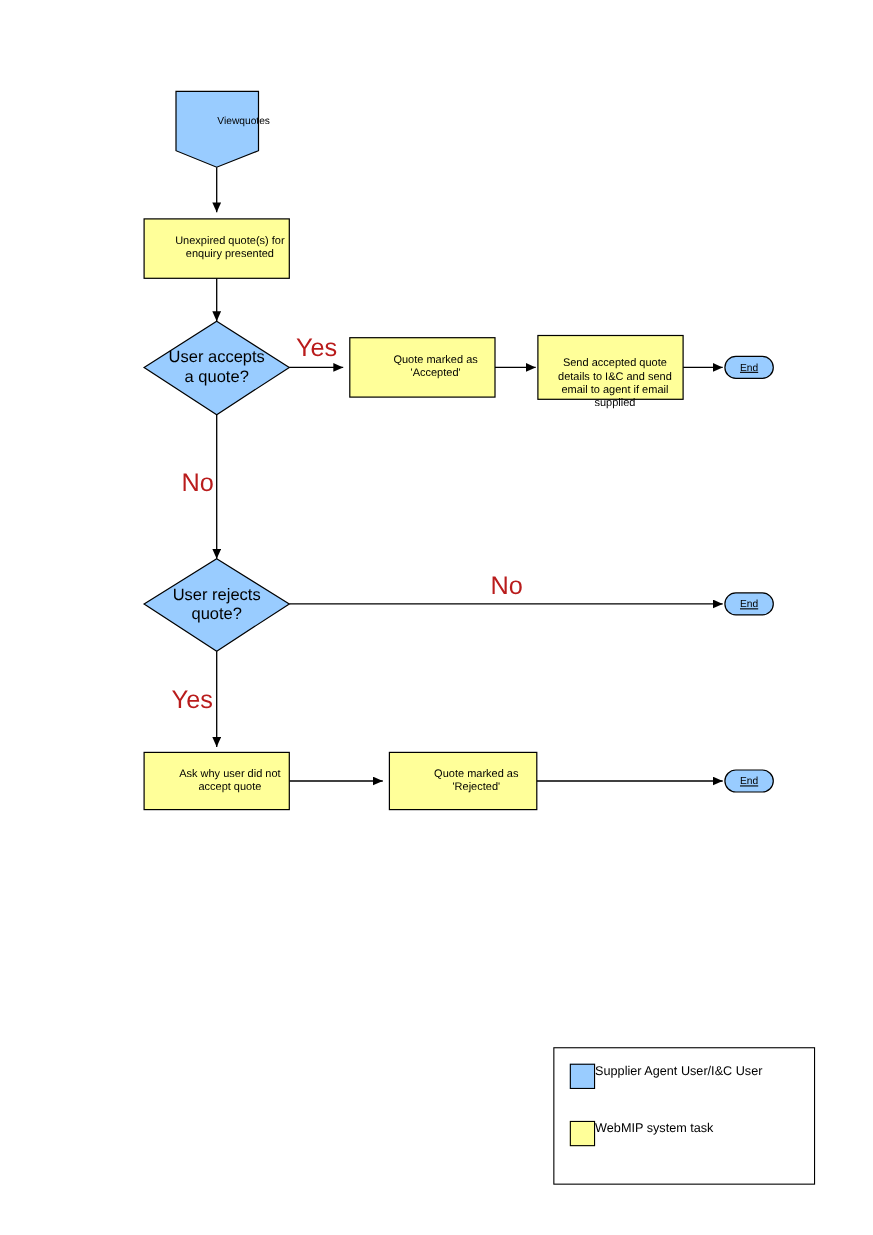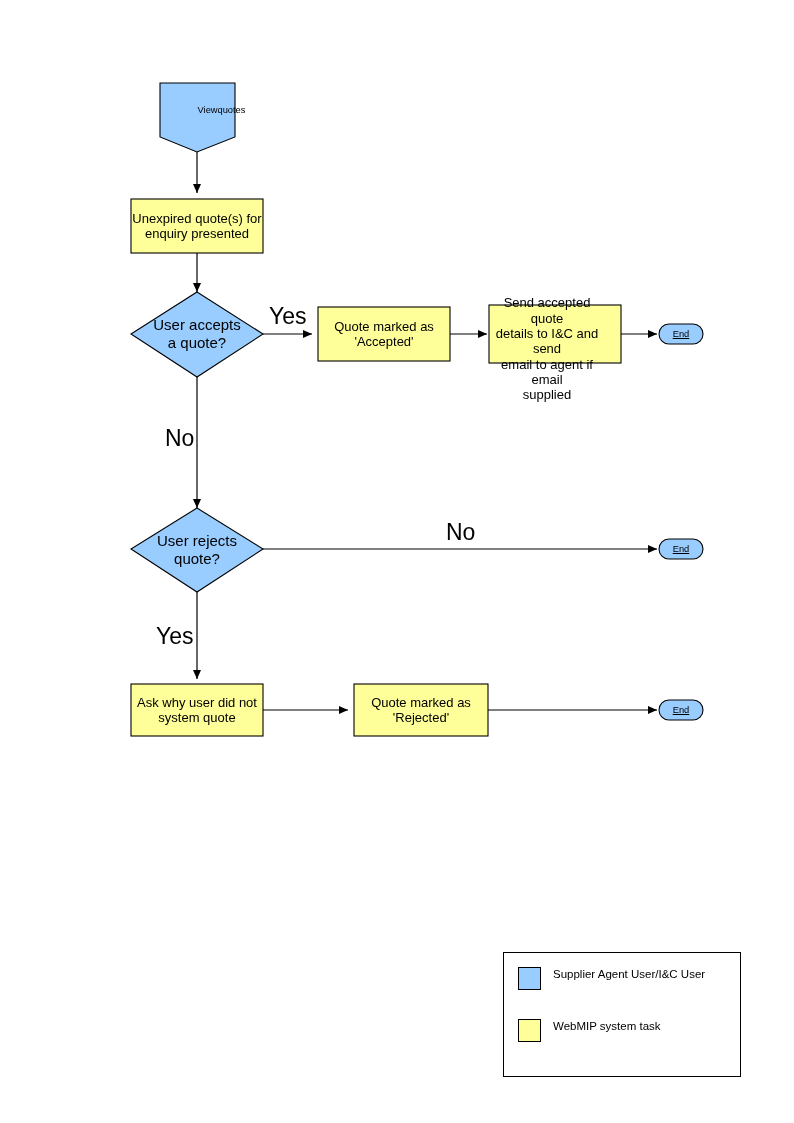--- a/index.html
+++ b/index.html
@@ -48,28 +48,28 @@
     display: flex;
     align-items: center;
     justify-content: center;
     text-align: center;
     color: #000000;
     font-family: "Liberation Sans", sans-serif;
     line-height: 1.18;
     pointer-events: none;
     white-space: pre-line;
   }
-  .lbl-process   { font-size: 13px; }
+  .lbl-process   { font-size: 10px; padding-left: 12px; }
   .lbl-decision  { font-size: 15px; }
   .lbl-start     { font-size: 9.3px; padding-left: 24px; }
   .lbl-terminal  { font-size: 9.3px; text-decoration: underline; }
 
   .edge-label {
     position: absolute;
-    color: #000000;
+    color: #b91c1c;
     font-family: "Liberation Sans", sans-serif;
     font-size: 23px;
     line-height: 1;
     pointer-events: none;
   }
 
   
   #legend {
     position: absolute;
     left: 503px;
@@ -87,21 +87,20 @@
     align-items: flex-start;
   }
   .legend-swatch {
     width: 23px;
     height: 23px;
     border: 1.2px solid #000000;
     box-sizing: border-box;
     flex: 0 0 auto;
   }
   .legend-text {
-    margin-left: 12px;
     font-size: 11.5px;
     color: #000000;
     line-height: 1.22;
     font-family: "Liberation Sans", sans-serif;
     white-space: pre-line;
   }
 </style>
 </head>
 <body>
 
@@ -174,21 +173,21 @@
 supplied</div>
 
   <div class="node-label lbl-terminal" style="left:659px; top:324px; width:44px; height:20px;">End</div>
 
   <div class="node-label lbl-decision" style="left:141px; top:526px; width:112px; height:48px;">User rejects
 quote?</div>
 
   <div class="node-label lbl-terminal" style="left:659px; top:539px; width:44px; height:20px;">End</div>
 
   <div class="node-label lbl-process" style="left:131px; top:684px; width:132px; height:52px;">Ask why user did not
-system quote</div>
+accept quote</div>
 
   <div class="node-label lbl-process" style="left:354px; top:684px; width:134px; height:52px;">Quote  marked as
 'Rejected'</div>
 
   <div class="node-label lbl-terminal" style="left:659px; top:700px; width:44px; height:20px;">End</div>
 
   <div class="edge-label" style="left:269px; top:305px;">Yes</div>
 
   <div class="edge-label" style="left:165px; top:427px;">No</div>
 

